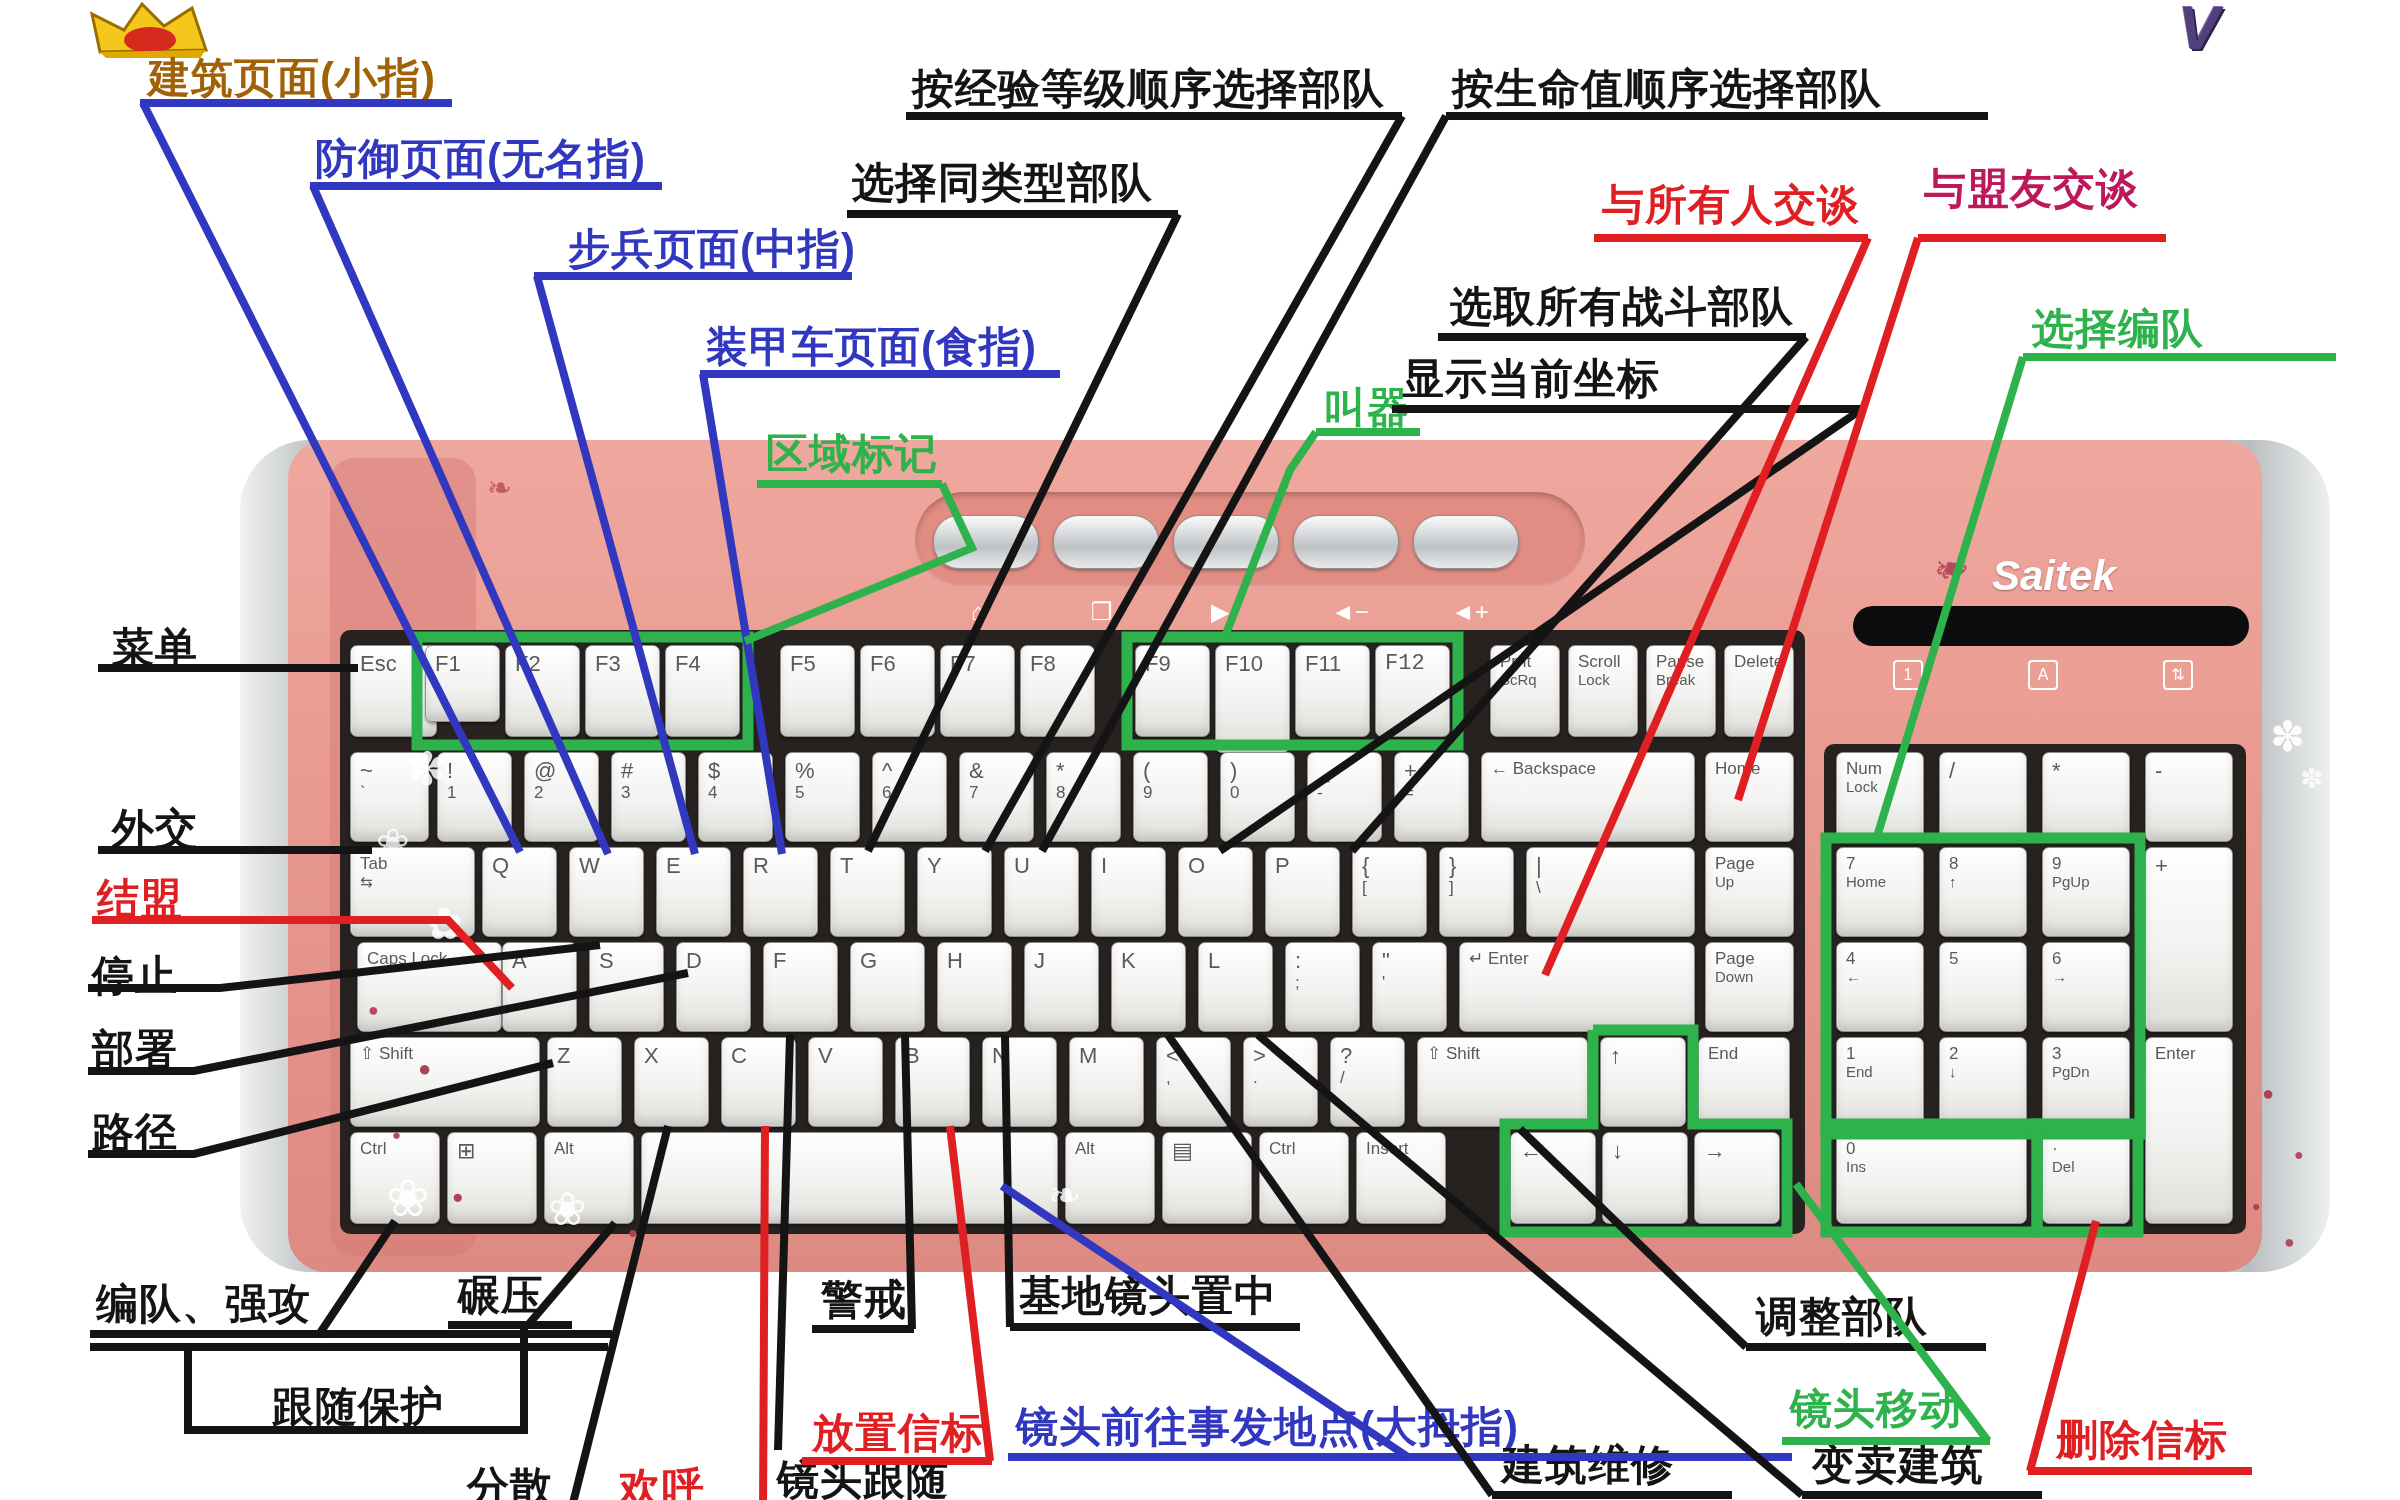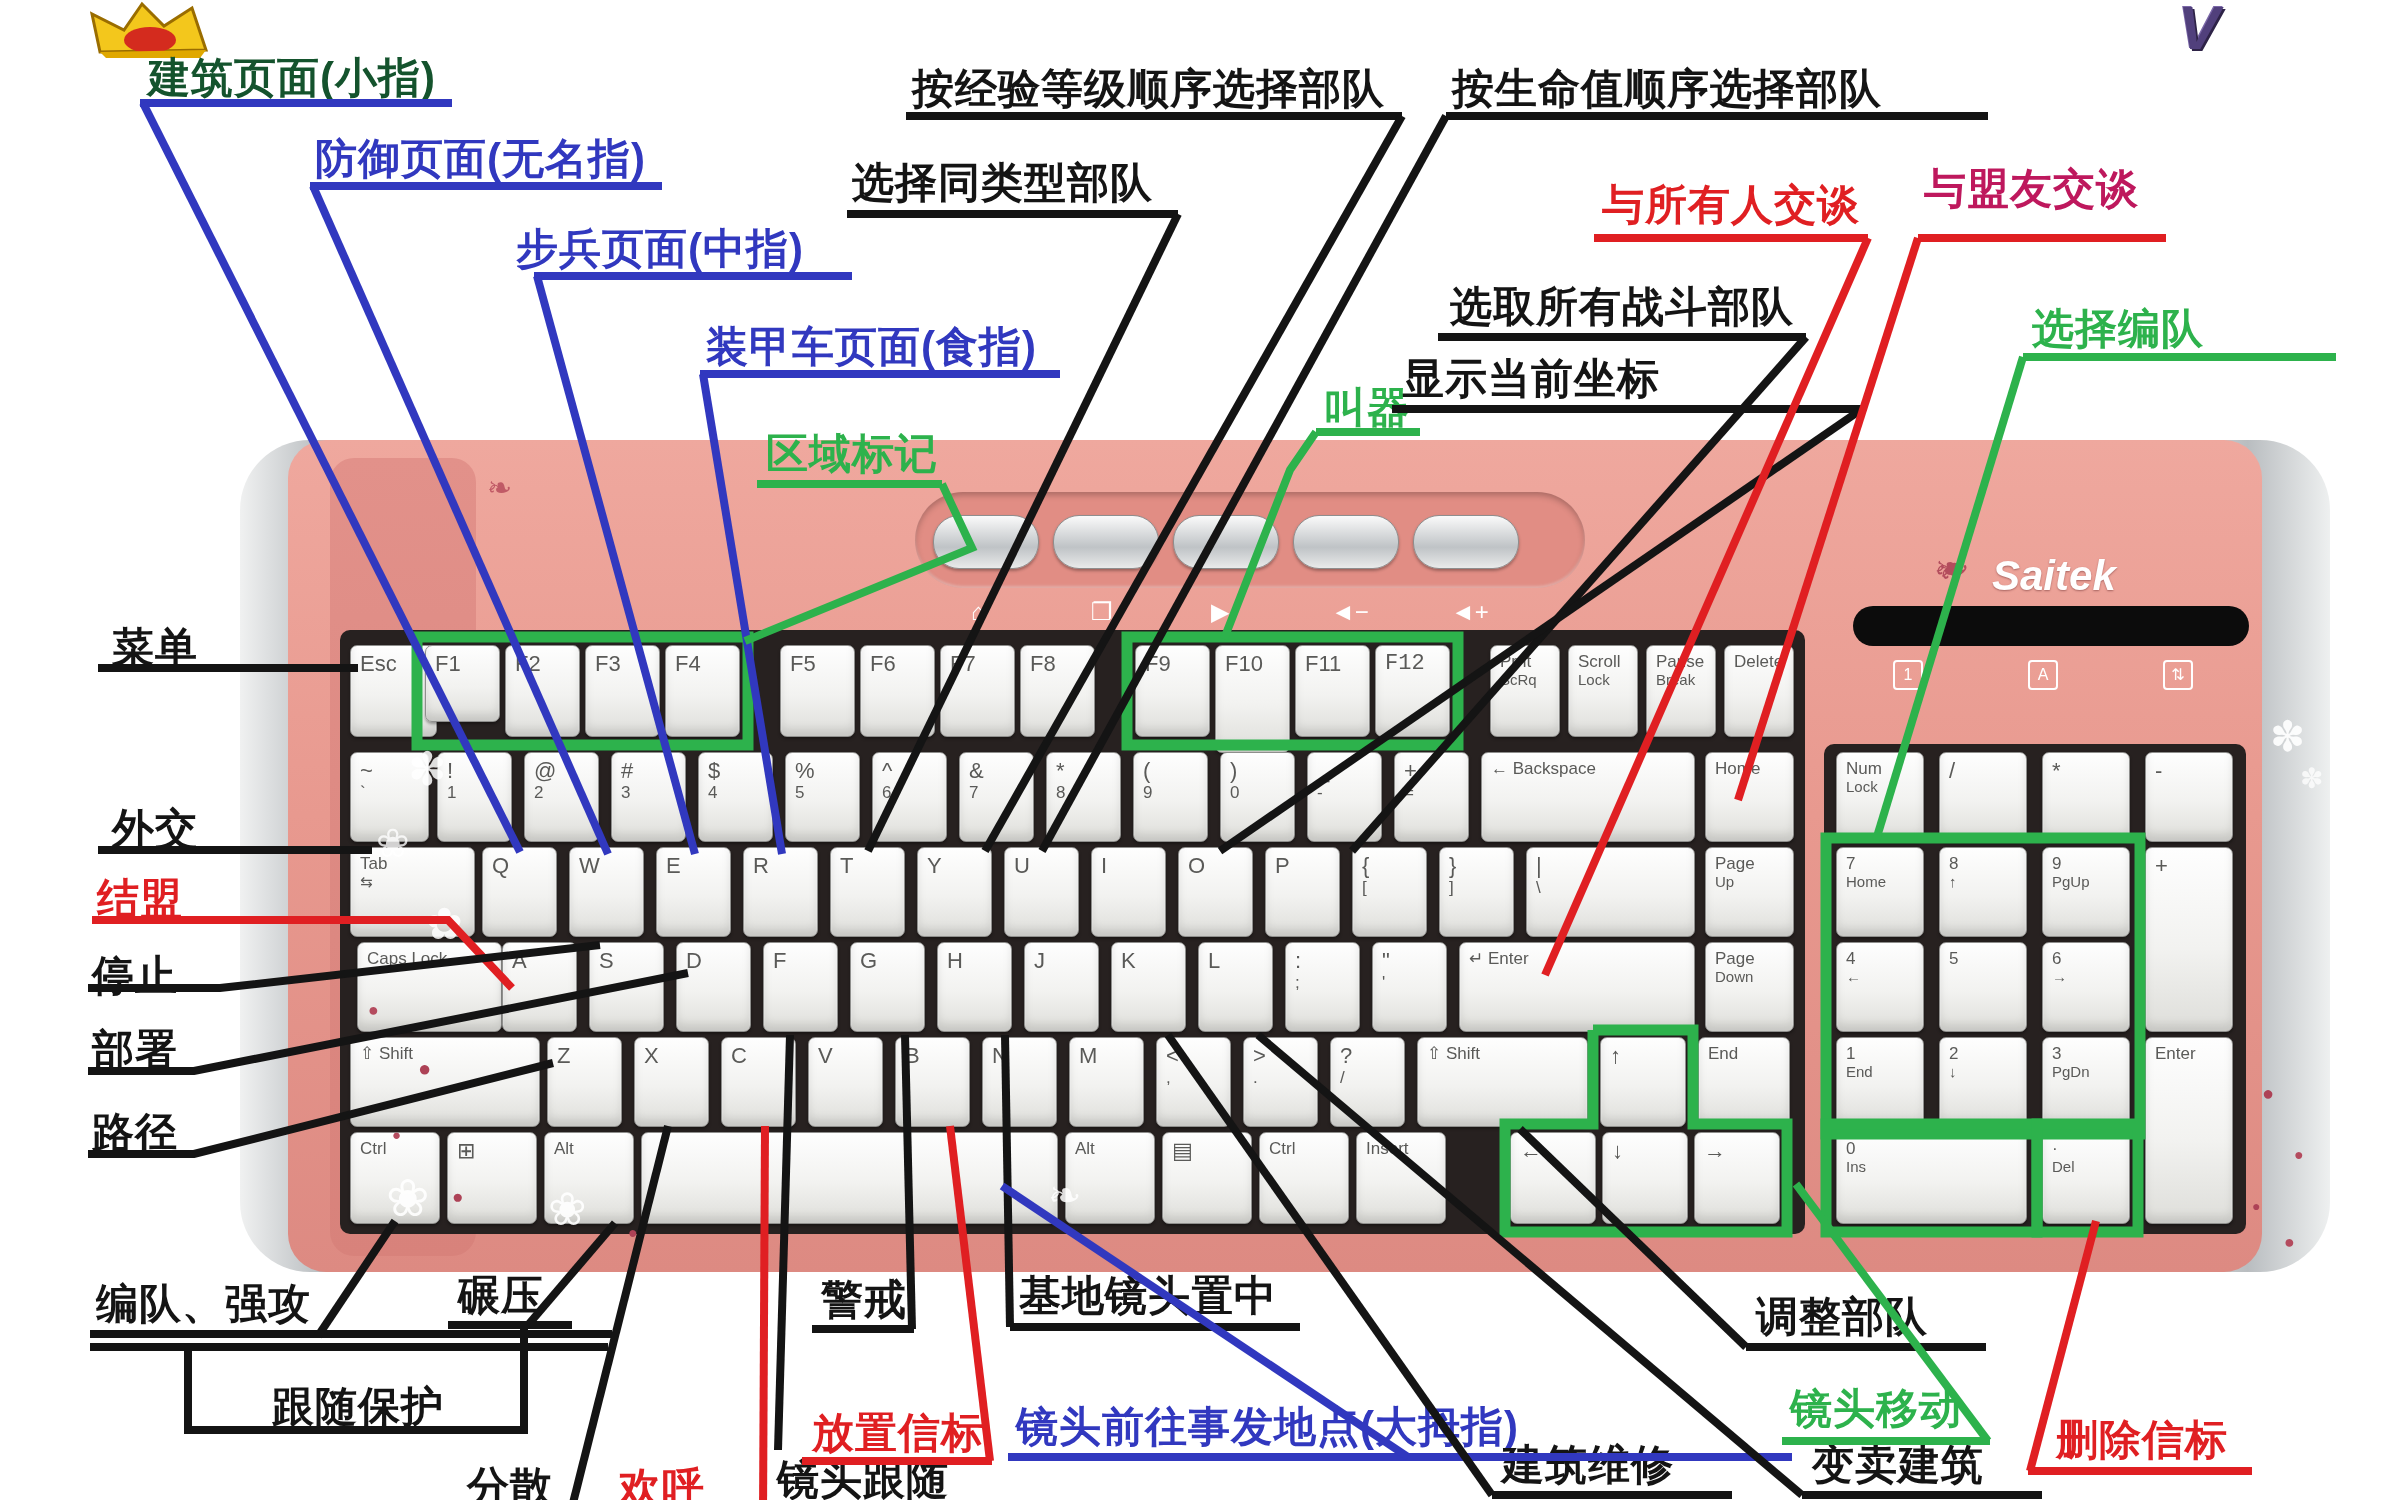--- a/index.html
+++ b/index.html
@@ -523,23 +523,23 @@
       <polyline points="1802,1495 1258,1035" fill="none" stroke="#141414" stroke-width="8"></polyline>
       <polyline points="1746,1347 1986,1347" fill="none" stroke="#141414" stroke-width="8"></polyline>
       <polyline points="1746,1347 1520,1129" fill="none" stroke="#141414" stroke-width="8"></polyline>
       <polyline points="1782,1441 1990,1441" fill="none" stroke="#2db24c" stroke-width="8"></polyline>
       <polyline points="1988,1441 1796,1184" fill="none" stroke="#2db24c" stroke-width="8"></polyline>
       <polyline points="2028,1471 2252,1471" fill="none" stroke="#e01f22" stroke-width="8"></polyline>
       <polyline points="2030,1471 2096,1221" fill="none" stroke="#e01f22" stroke-width="8"></polyline>
     </svg>
 
   <div id="callouts">
-      <div class="callout" style="left: 148px; top: 50px; color: #14532d;">建筑页面(小指)</div>
+      <div class="callout" style="left: 148px; top: 50px; color: #a16207;">建筑页面(小指)</div>
       <div class="callout" style="left: 315px; top: 131px; color: rgb(49, 56, 191);">防御页面(无名指)</div>
-      <div class="callout" style="left: 516px; top: 221px; color: rgb(49, 56, 191);">步兵页面(中指)</div>
+      <div class="callout" style="left: 568px; top: 221px; color: rgb(49, 56, 191);">步兵页面(中指)</div>
       <div class="callout" style="left: 706px; top: 319px; color: rgb(49, 56, 191);">装甲车页面(食指)</div>
       <div class="callout" style="left: 766px; top: 426px; color: rgb(45, 178, 76);">区域标记</div>
       <div class="callout" style="left: 852px; top: 155px; color: rgb(20, 20, 20);">选择同类型部队</div>
       <div class="callout" style="left: 912px; top: 61px; color: rgb(20, 20, 20);">按经验等级顺序选择部队</div>
       <div class="callout" style="left: 1452px; top: 61px; color: rgb(20, 20, 20);">按生命值顺序选择部队</div>
       <div class="callout" style="left: 1450px; top: 279px; color: rgb(20, 20, 20);">选取所有战斗部队</div>
       <div class="callout" style="left: 1402px; top: 351px; color: rgb(20, 20, 20);">显示当前坐标</div>
       <div class="callout" style="left: 1324px; top: 380px; color: rgb(45, 178, 76);">叫器</div>
       <div class="callout" style="left: 1602px; top: 177px; color: rgb(224, 31, 34);">与所有人交谈</div>
       <div class="callout" style="left: 1924px; top: 161px; color: #be185d;">与盟友交谈</div>

